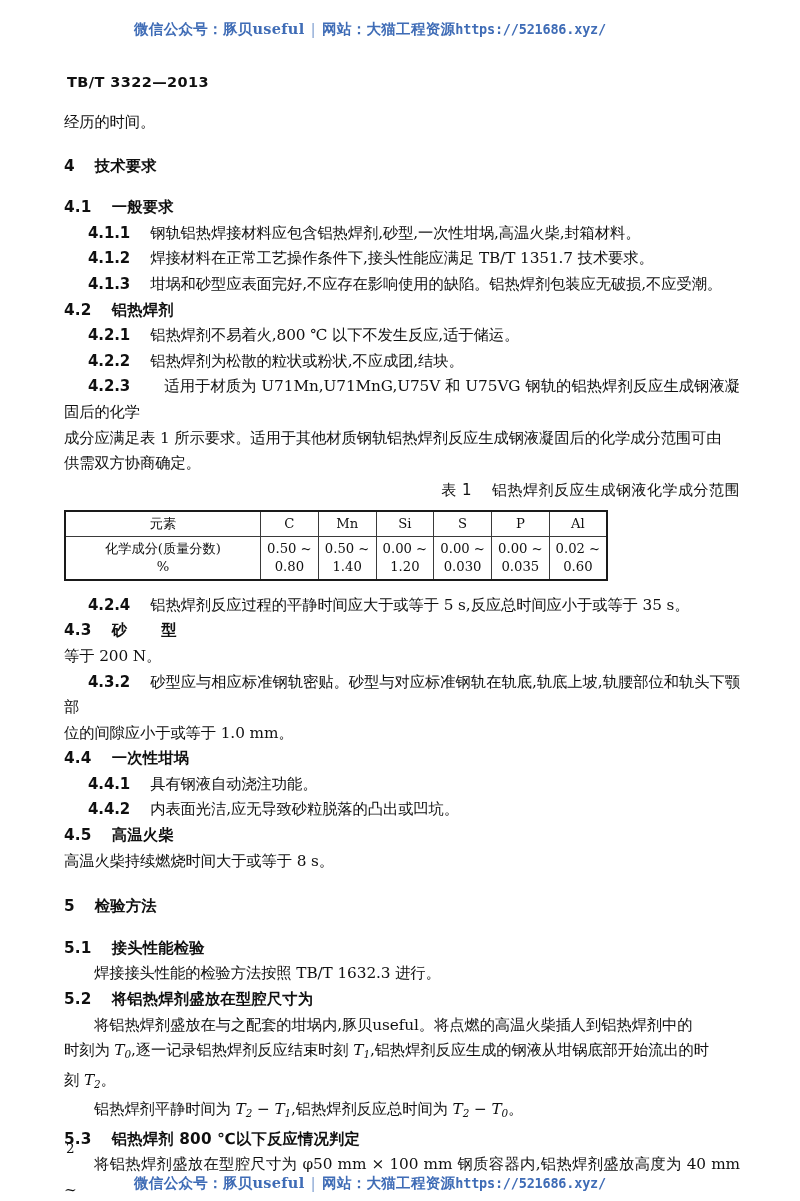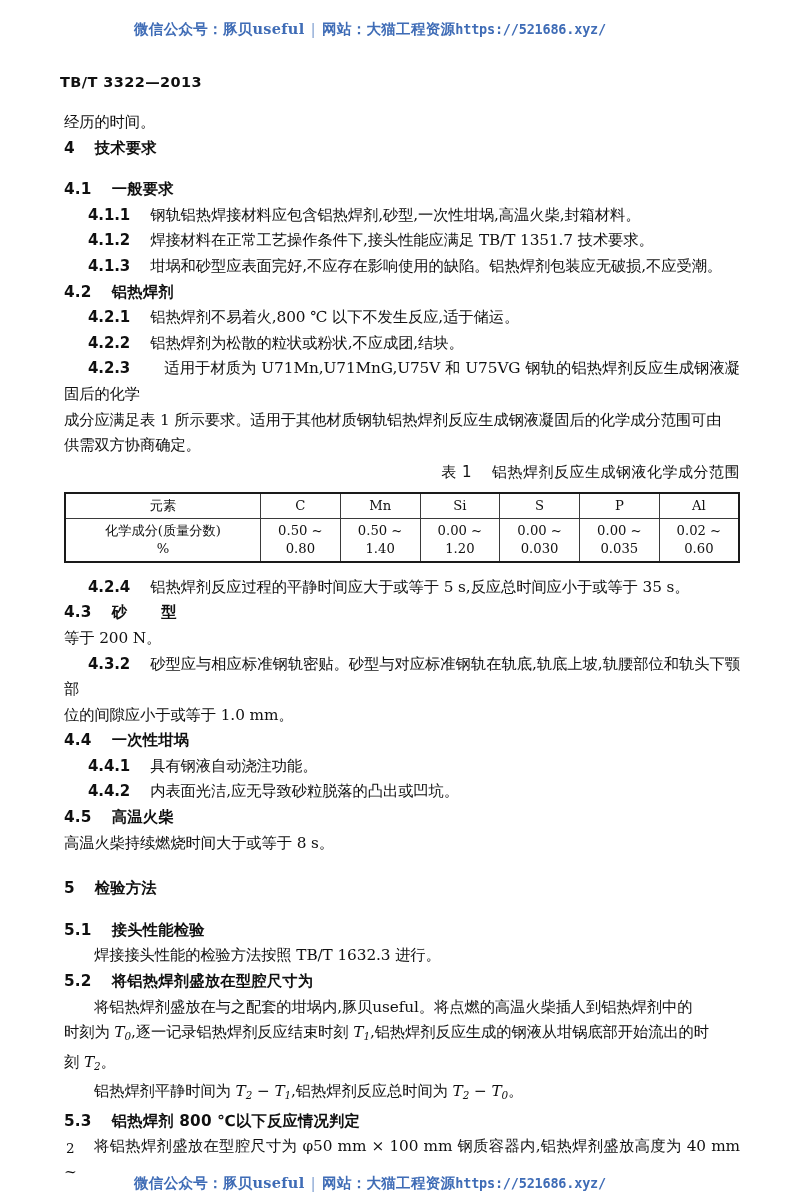--- a/index.html
+++ b/index.html
@@ -43,21 +43,21 @@
     font-family: "DejaVu Sans Mono", "Liberation Mono", monospace;
     font-size: 13.5px;
     letter-spacing: -0.2px;
   }
   #wm-top { top: 20px; }
   #wm-bottom { top: 1174px; }
 
   
   .runhead {
     position: absolute;
-    left: 60px;
+    left: 67px;
     top: 74px;
     font-family: "DejaVu Sans", "Liberation Sans", sans-serif;
     font-weight: bold;
     font-size: 14.5px;
     letter-spacing: 0.4px;
   }
 
   
   .col {
     position: absolute;
@@ -81,21 +81,21 @@
     font-weight: bold;
     letter-spacing: 0.2px;
   }
   .h1 { font-size: 15.3px; line-height: 25.6px; }
   .h2 { font-size: 15.3px; line-height: 25.6px; }
 
   .num { display: inline-block; }
   .gap-md { display: inline-block; width: 20px; }
   .gap-wide { display: inline-block; width: 34px; }
 
-  .sp-before-4 { }
+  .sp-before-4 { margin-top: 18px; }
   .sp-before-41 { margin-top: 16px; }
   .sp-before-5 { margin-top: 20px; }
   .sp-before-51 { margin-top: 16px; }
 
   .numlead {
     font-family: "DejaVu Sans", "Liberation Sans", sans-serif;
     font-weight: bold;
     font-size: 15px;
     margin-left: 24px;
   }
@@ -113,21 +113,21 @@
   .tbl-caption {
     text-align: right;
     font-family: "DejaVu Sans", "Liberation Sans", sans-serif;
     font-weight: normal;
     font-size: 15px;
     margin-top: 4px;
     letter-spacing: 0.5px;
   }
   table.comp {
     border-collapse: collapse;
-    width: 676px;
+    width: 544px;
     margin-top: 10px;
     table-layout: fixed;
   }
   table.comp th, table.comp td {
     border: 1px solid #3a3a3a;
     text-align: center;
     font-size: 13.2px;
     padding: 3px 2px;
     font-family: "DejaVu Serif", "Liberation Serif", serif;
     line-height: 18px;

